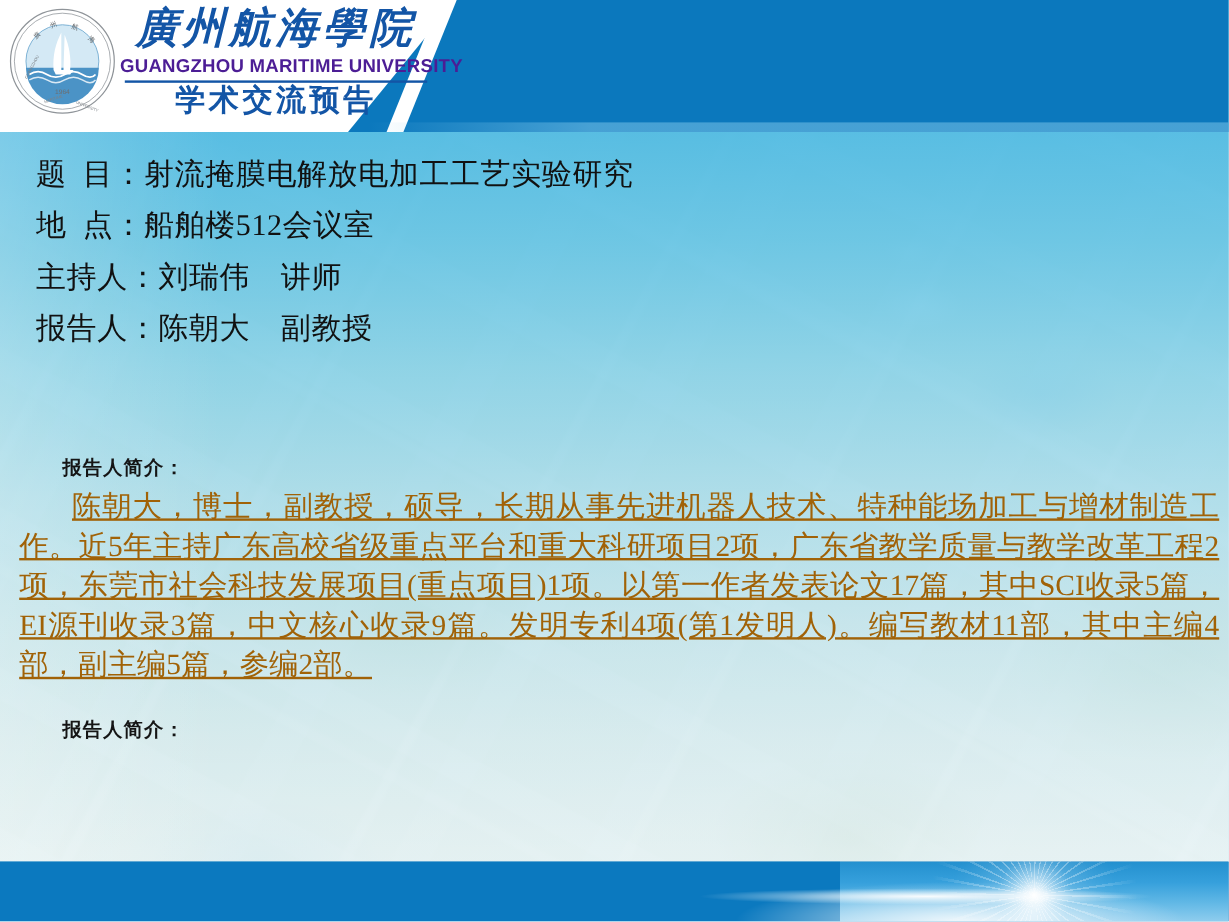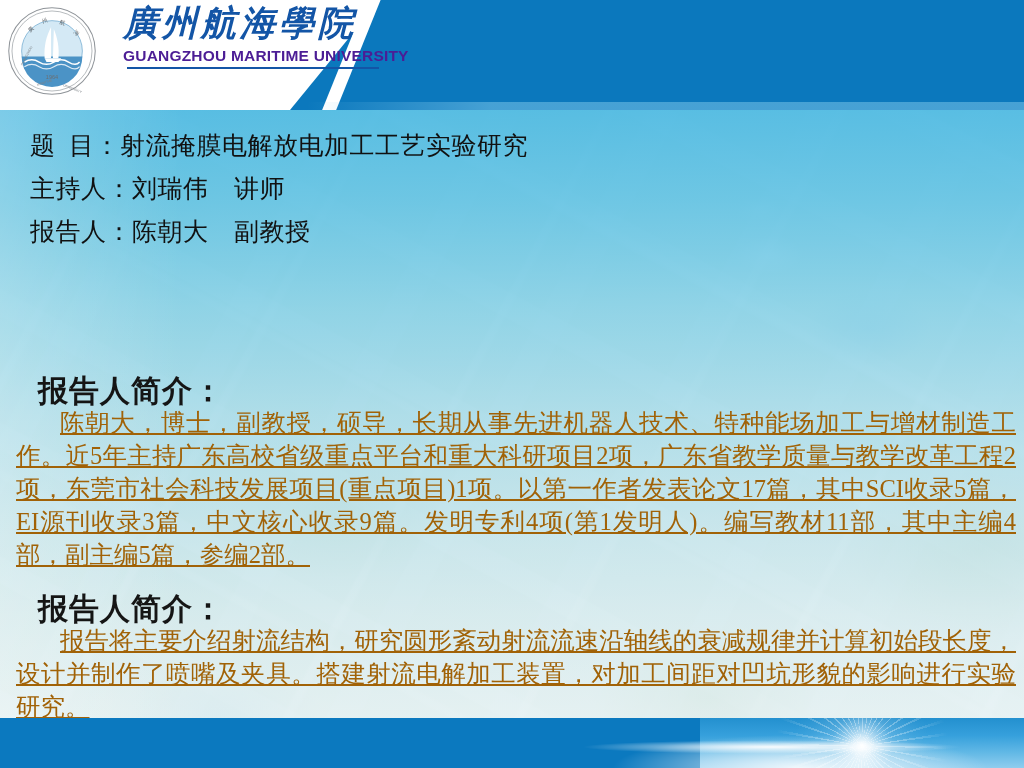--- a/index.html
+++ b/index.html
@@ -150,22 +150,21 @@
     left: 6px;
     top: 5px;
     width: 92px;
     height: 92px;
   }
   .header-titles {
     position: absolute;
     left: 100px;
     top: 2px;
     width: 260px;
-    text-align: left;
-    margin-left: 23px;
+    text-align: center;
   }
   .cn-name {
     font-family: "Liberation Serif", "DejaVu Serif", serif;
     font-size: 35px;
     font-weight: bold;
     color: #1355a6;
     letter-spacing: 4px;
     line-height: 44px;
     white-space: nowrap;
     font-style: italic;
@@ -219,26 +218,26 @@
     white-space: pre;
     letter-spacing: .5px;
   }
 
   .section {
     position: absolute;
     left: 16px;
     width: 1000px;
   }
   .section-title {
-    font-family: Liberation Sans, sans-serif;
-    font-size: 30px;
+    font-family: Liberation Mono, monospace;
+    font-size: 16px;
     font-weight: bold;
     color: #151515;
     line-height: 30px;
-    margin-left: 22px;
+    margin-left: 36px;
     letter-spacing: 1px;
   }
   .section-body {
     font-family: "Liberation Serif", "DejaVu Serif", serif;
     font-size: 24.5px;
     color: #a16207;
     line-height: 33px;
     text-align: justify;
     text-indent: 44px;
     letter-spacing: 0px;
@@ -341,39 +340,40 @@
         <text x="18" y="66" transform="rotate(-62 18 66)">GUANGZHOU</text>
         <text x="34" y="88" transform="rotate(-18 34 88)">MARITIME</text>
         <text x="62" y="88" transform="rotate(22 62 88)">UNIVERSITY</text>
       </g>
     </svg>
 
     <div class="header-titles">
       <div class="cn-name">廣州航海學院</div>
       <div class="en-name">GUANGZHOU MARITIME UNIVERSITY</div>
       <div class="rule"></div>
+      <div class="subtitle">学术交流预告</div>
     </div>
   </div>
 
   <div class="content">
 
     <div class="info-block">
       <div class="info-line">题  目：射流掩膜电解放电加工工艺实验研究</div>
+      <div class="info-line">地  点：船舶楼512会议室</div>
       <div class="info-line">主持人：刘瑞伟　讲师</div>
       <div class="info-line">报告人：陈朝大　副教授</div>
     </div>
 
     <div class="section" id="bio-wrap">
       <div class="section-title">报告人简介：</div>
       <div class="section-body">陈朝大，博士，副教授，硕导，长期从事先进机器人技术、特种能场加工与增材制造工作。近5年主持广东高校省级重点平台和重大科研项目2项，广东省教学质量与教学改革工程2项，东莞市社会科技发展项目(重点项目)1项。以第一作者发表论文17篇，其中SCI收录5篇，EI源刊收录3篇，中文核心收录9篇。发明专利4项(第1发明人)。编写教材11部，其中主编4部，副主编5篇，参编2部。</div>
     </div>
 
     <div class="section" id="topic-wrap">
       <div class="section-title">报告人简介：</div>
-      <div class="section-body">报告将主要介绍射流结构，研究圆形紊动射流流速沿轴线的衰减规律并计算初始段长度，设计并制作了喷嘴及夹具。搭建射流电解加工装置，对加工间距对凹坑形貌的影响进行实验研究。</div>
     </div>
 
   </div>
 
   <div class="footer">
     <div class="footer-sky"></div>
     <div class="footer-left"></div>
     <div class="footer-arc"></div>
     <div class="footer-horizon"></div>
     <div class="footer-burst"></div>

